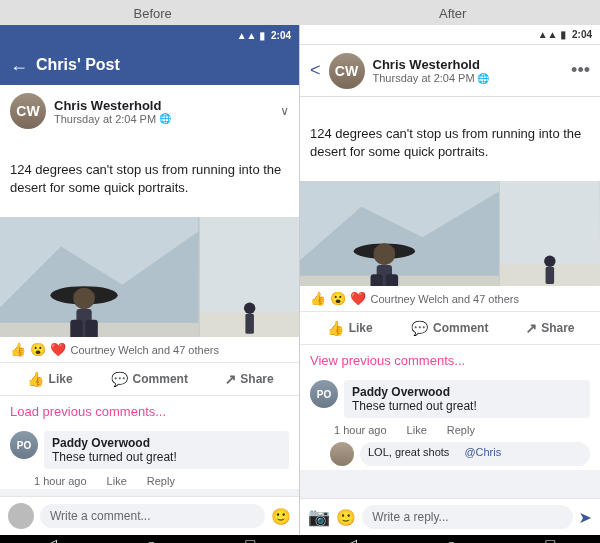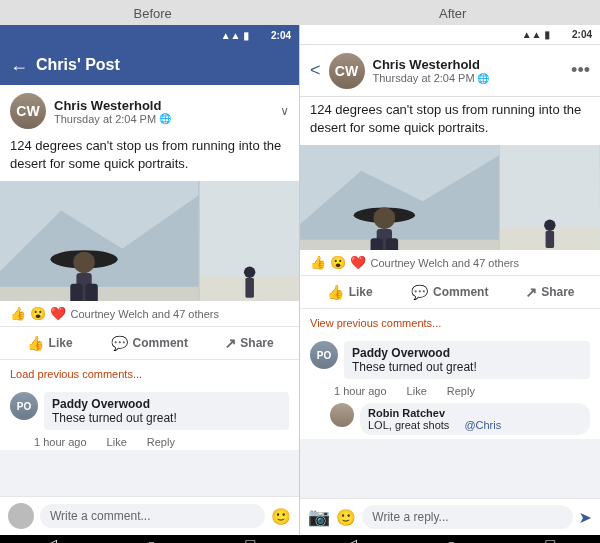--- a/index.html
+++ b/index.html
@@ -54,21 +54,21 @@
       font-weight: 600;
       color: #fff;
     }
     .status-bar.blue { background: #3b5998; }
     .status-bar.white { background: #fff; color: #333; border-bottom: 1px solid #ddd; }
     .status-bar-icons {
       display: flex;
       align-items: center;
       gap: 3px;
     }
-    .time-text { font-size: 10px; font-weight: 700; margin-left: 19px; }
+    .time-text { font-size: 10px; font-weight: 700; margin-left: 3px; }
 
     
     .header-blue {
       background: #3b5998;
       height: 40px;
       display: flex;
       align-items: center;
       padding: 0 10px;
       gap: 8px;
     }
@@ -130,24 +130,25 @@
       border-radius: 50%;
       background: #8b7355;
       flex-shrink: 0;
       overflow: hidden;
     }
     .post-name { font-size: 13px; font-weight: 700; color: #1c1e21; }
     .post-time { font-size: 11px; color: #65676b; display: flex; align-items: center; gap: 3px; }
     .post-chevron { color: #65676b; margin-left: auto; font-size: 12px; }
 
     .post-text {
-      padding: 4px 10px 8px;
+      padding: 4px 10px 20px;
       font-size: 13px;
       color: #1c1e21;
       line-height: 1.4;
+      margin-top: 24px;
     }
 
     .photo-grid {
       display: flex;
       gap: 1px;
       background: #ccc;
       height: 120px;
     }
     .photo-main {
       flex: 2;
@@ -186,22 +187,22 @@
       padding: 6px 0;
       font-size: 12px;
       color: #65676b;
       font-weight: 600;
       cursor: pointer;
     }
     .action-icon { font-size: 14px; }
 
     .load-comments {
       padding: 8px 10px;
-      font-size: 11px;
-      color: #c2410c;
+      font-size: 13px;
+      color: #ec4899;
       cursor: pointer;
     }
 
     .comment-item {
       display: flex;
       padding: 4px 10px;
       gap: 6px;
     }
     .comment-avatar {
       width: 28px;
@@ -509,21 +510,20 @@
         </div>
         <div class="comment-actions">
           <span class="comment-action-text">1 hour ago</span>
           <span class="comment-action-text">Like</span>
           <span class="comment-action-text">Reply</span>
         </div>
 
         <div class="reply-item">
           <div class="reply-avatar" style="background:linear-gradient(180deg,#b0a090,#8a7a6a);"></div>
           <div class="reply-bubble">
-            <div class="reply-name">Robin Ratchev</div>
             <div class="reply-text">
               <span>LOL, great shots </span><span class="mention">@Chris</span>
             </div>
           </div>
         </div>
 
       </div>
 
       <div class="comment-input-bar" style="margin-top:auto;">
         <span class="input-emoji" style="font-size:18px;">📷</span>

